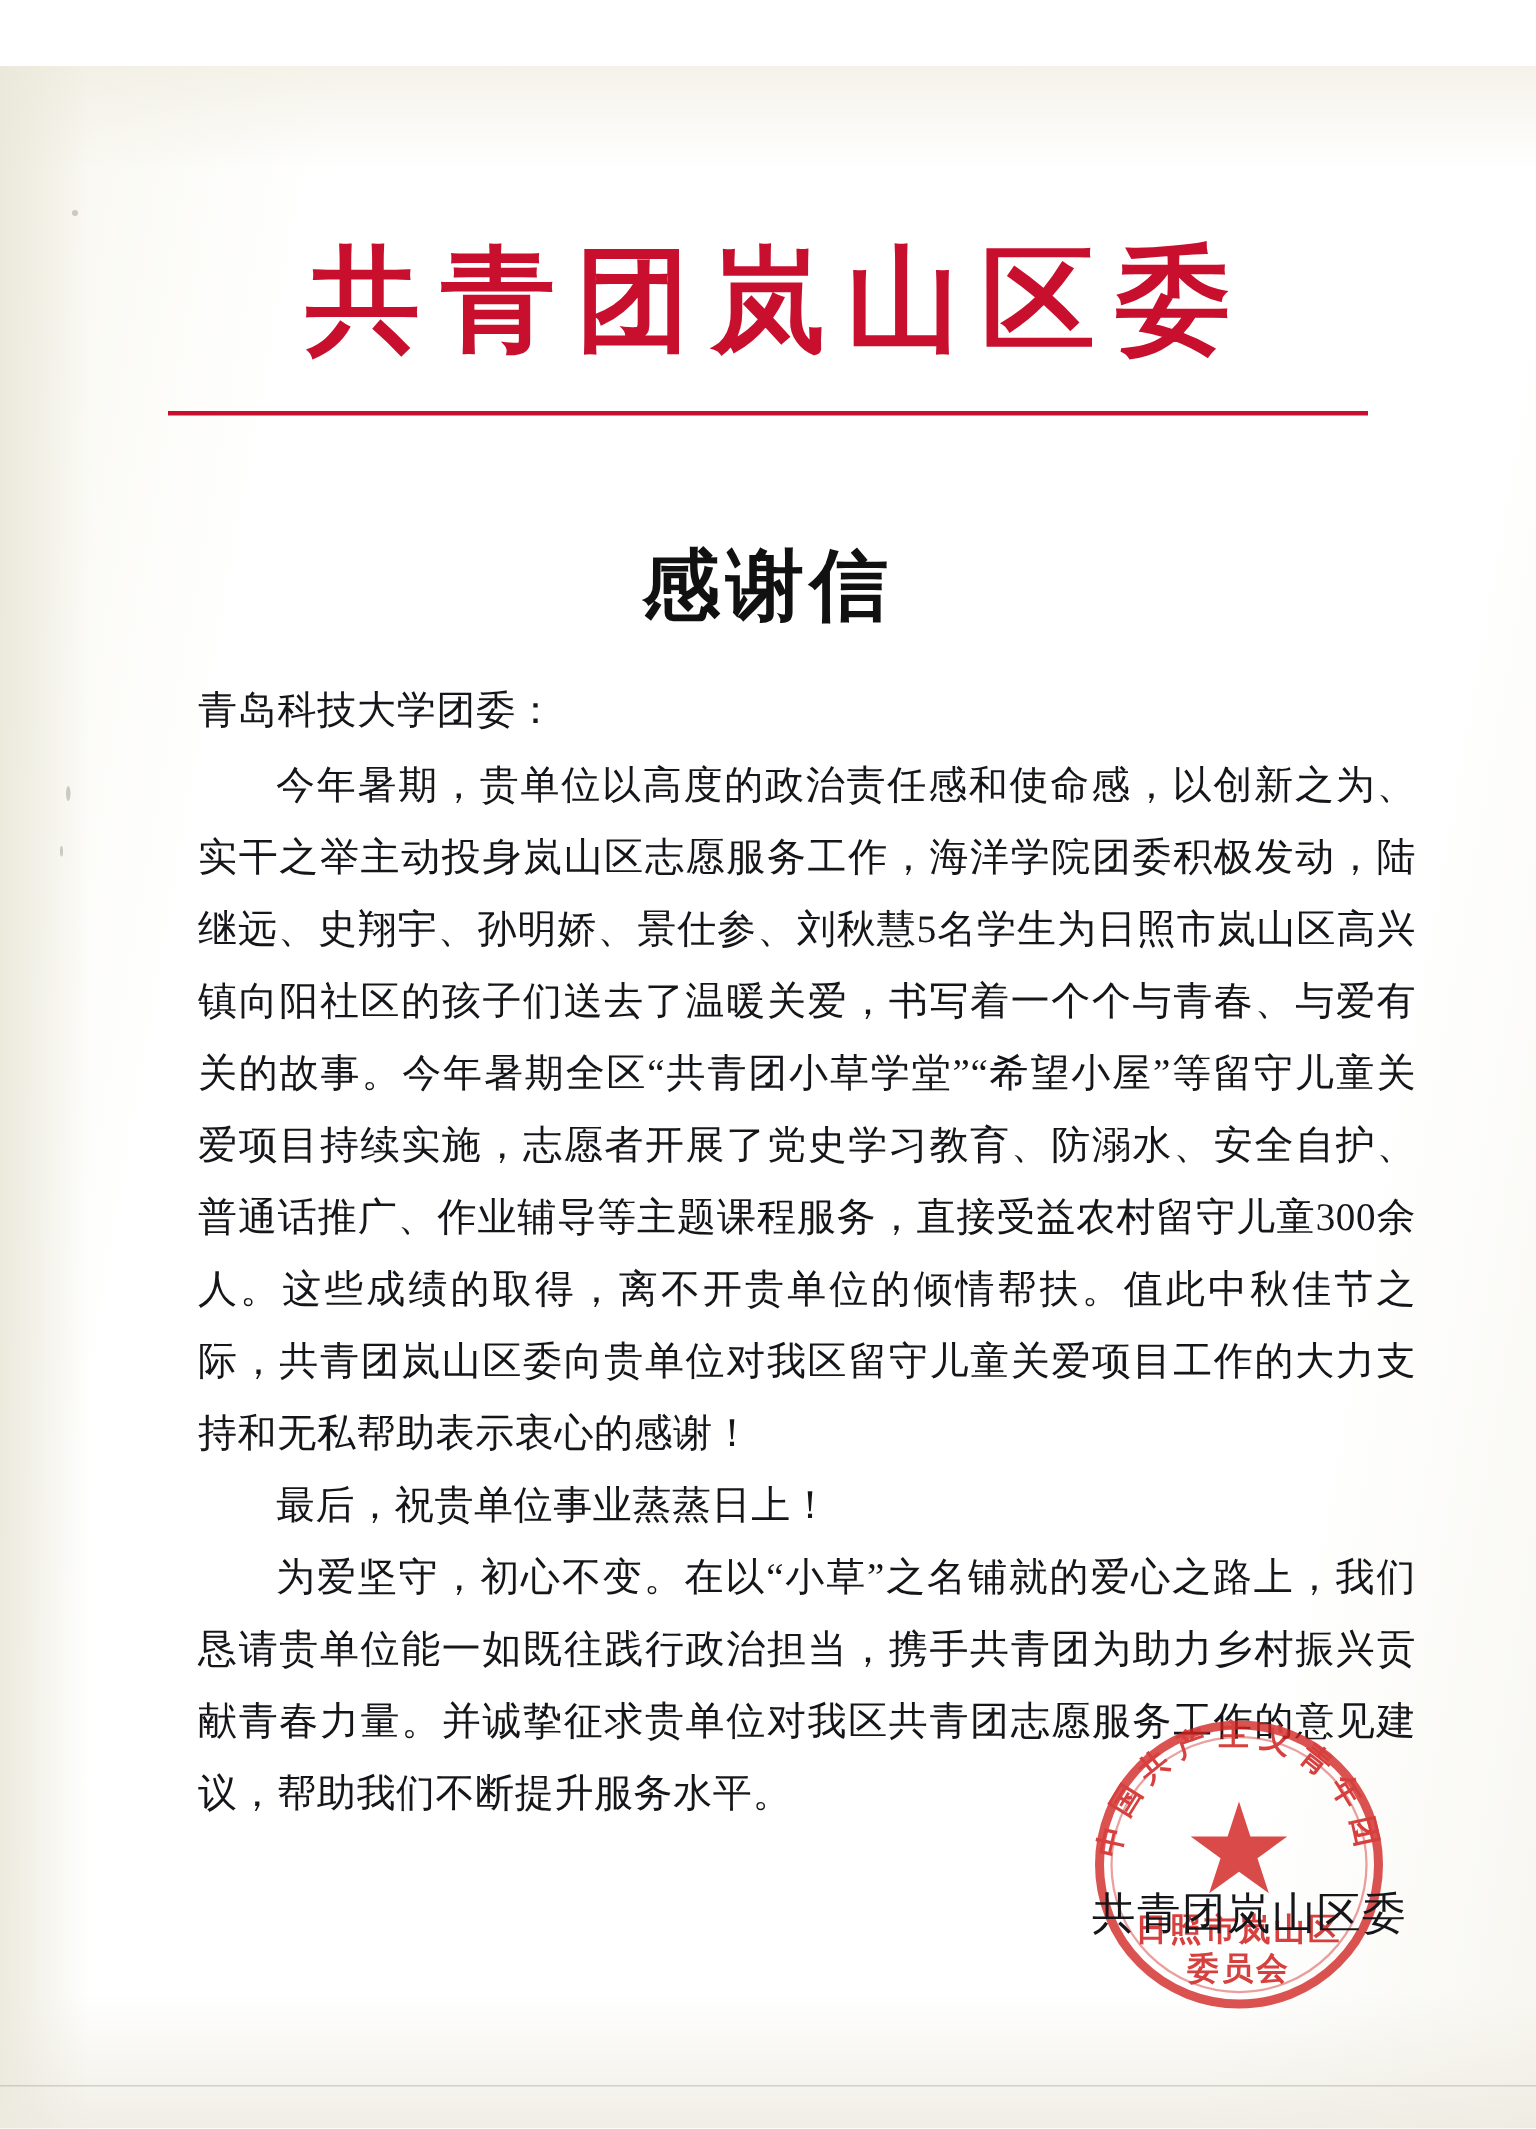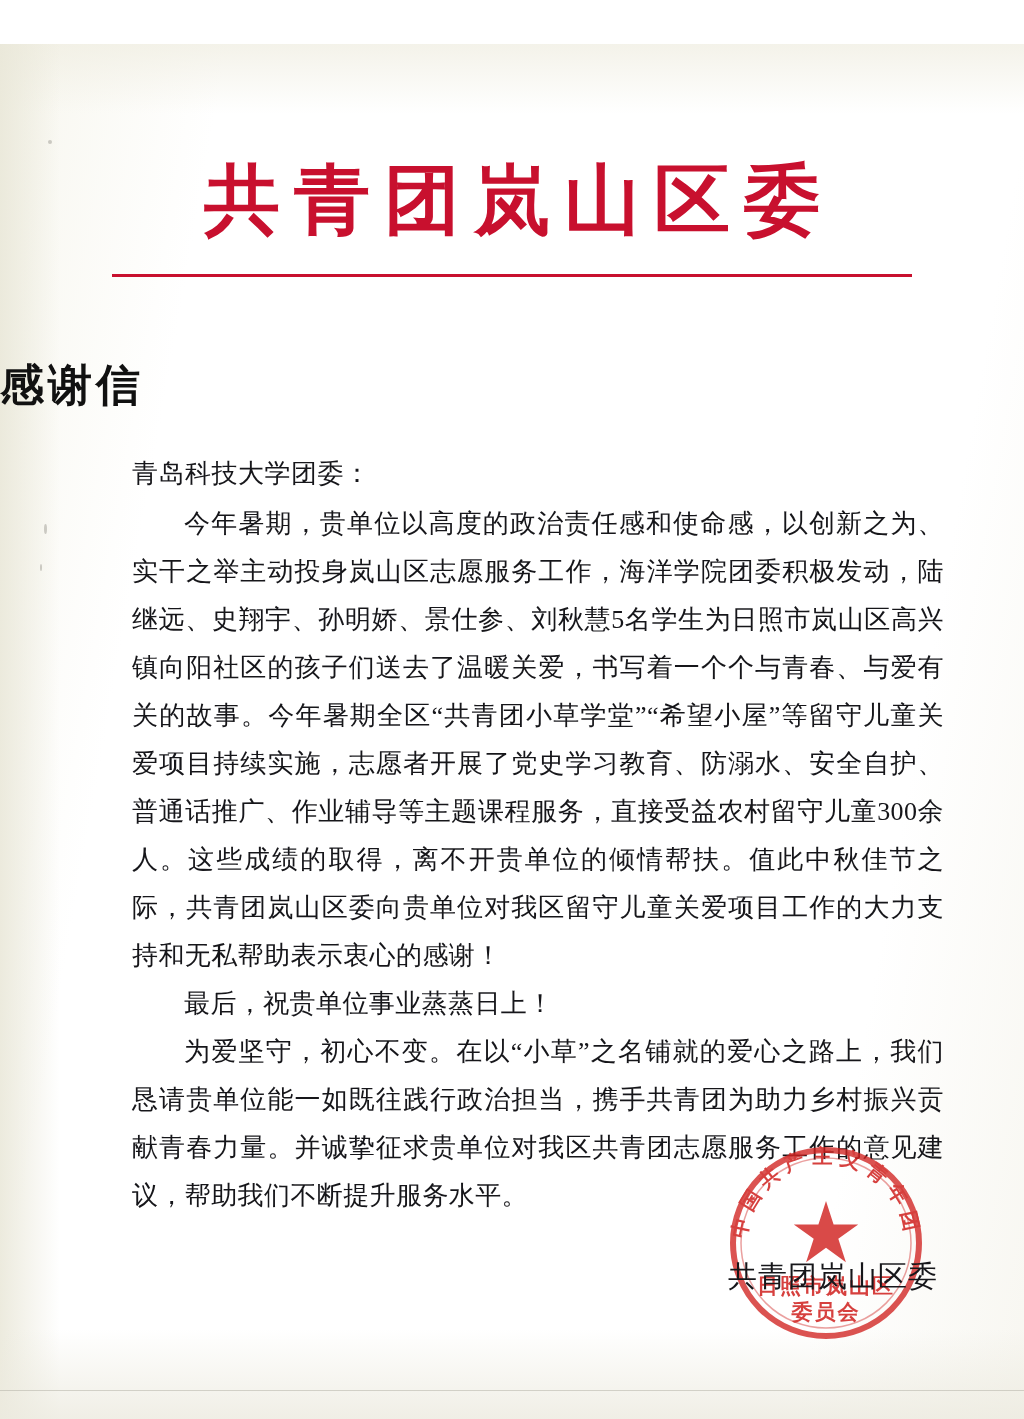--- a/index.html
+++ b/index.html
@@ -75,23 +75,24 @@
     width: 800px;
     height: 3px;
     background: #c8102e;
   }
 
   
   .doc-title {
     position: absolute;
     left: 0; right: 0;
     top: 312px;
+    text-align: center;
     font-family: "DejaVu Serif", "Liberation Serif", serif;
     font-weight: bold;
-    font-size: 44px;
+    font-size: 52px;
     letter-spacing: 4px;
     color: #111111;
   }
 
   
   .letter-body {
     position: absolute;
     left: 132px;
     right: 80px;
     top: 406px;

